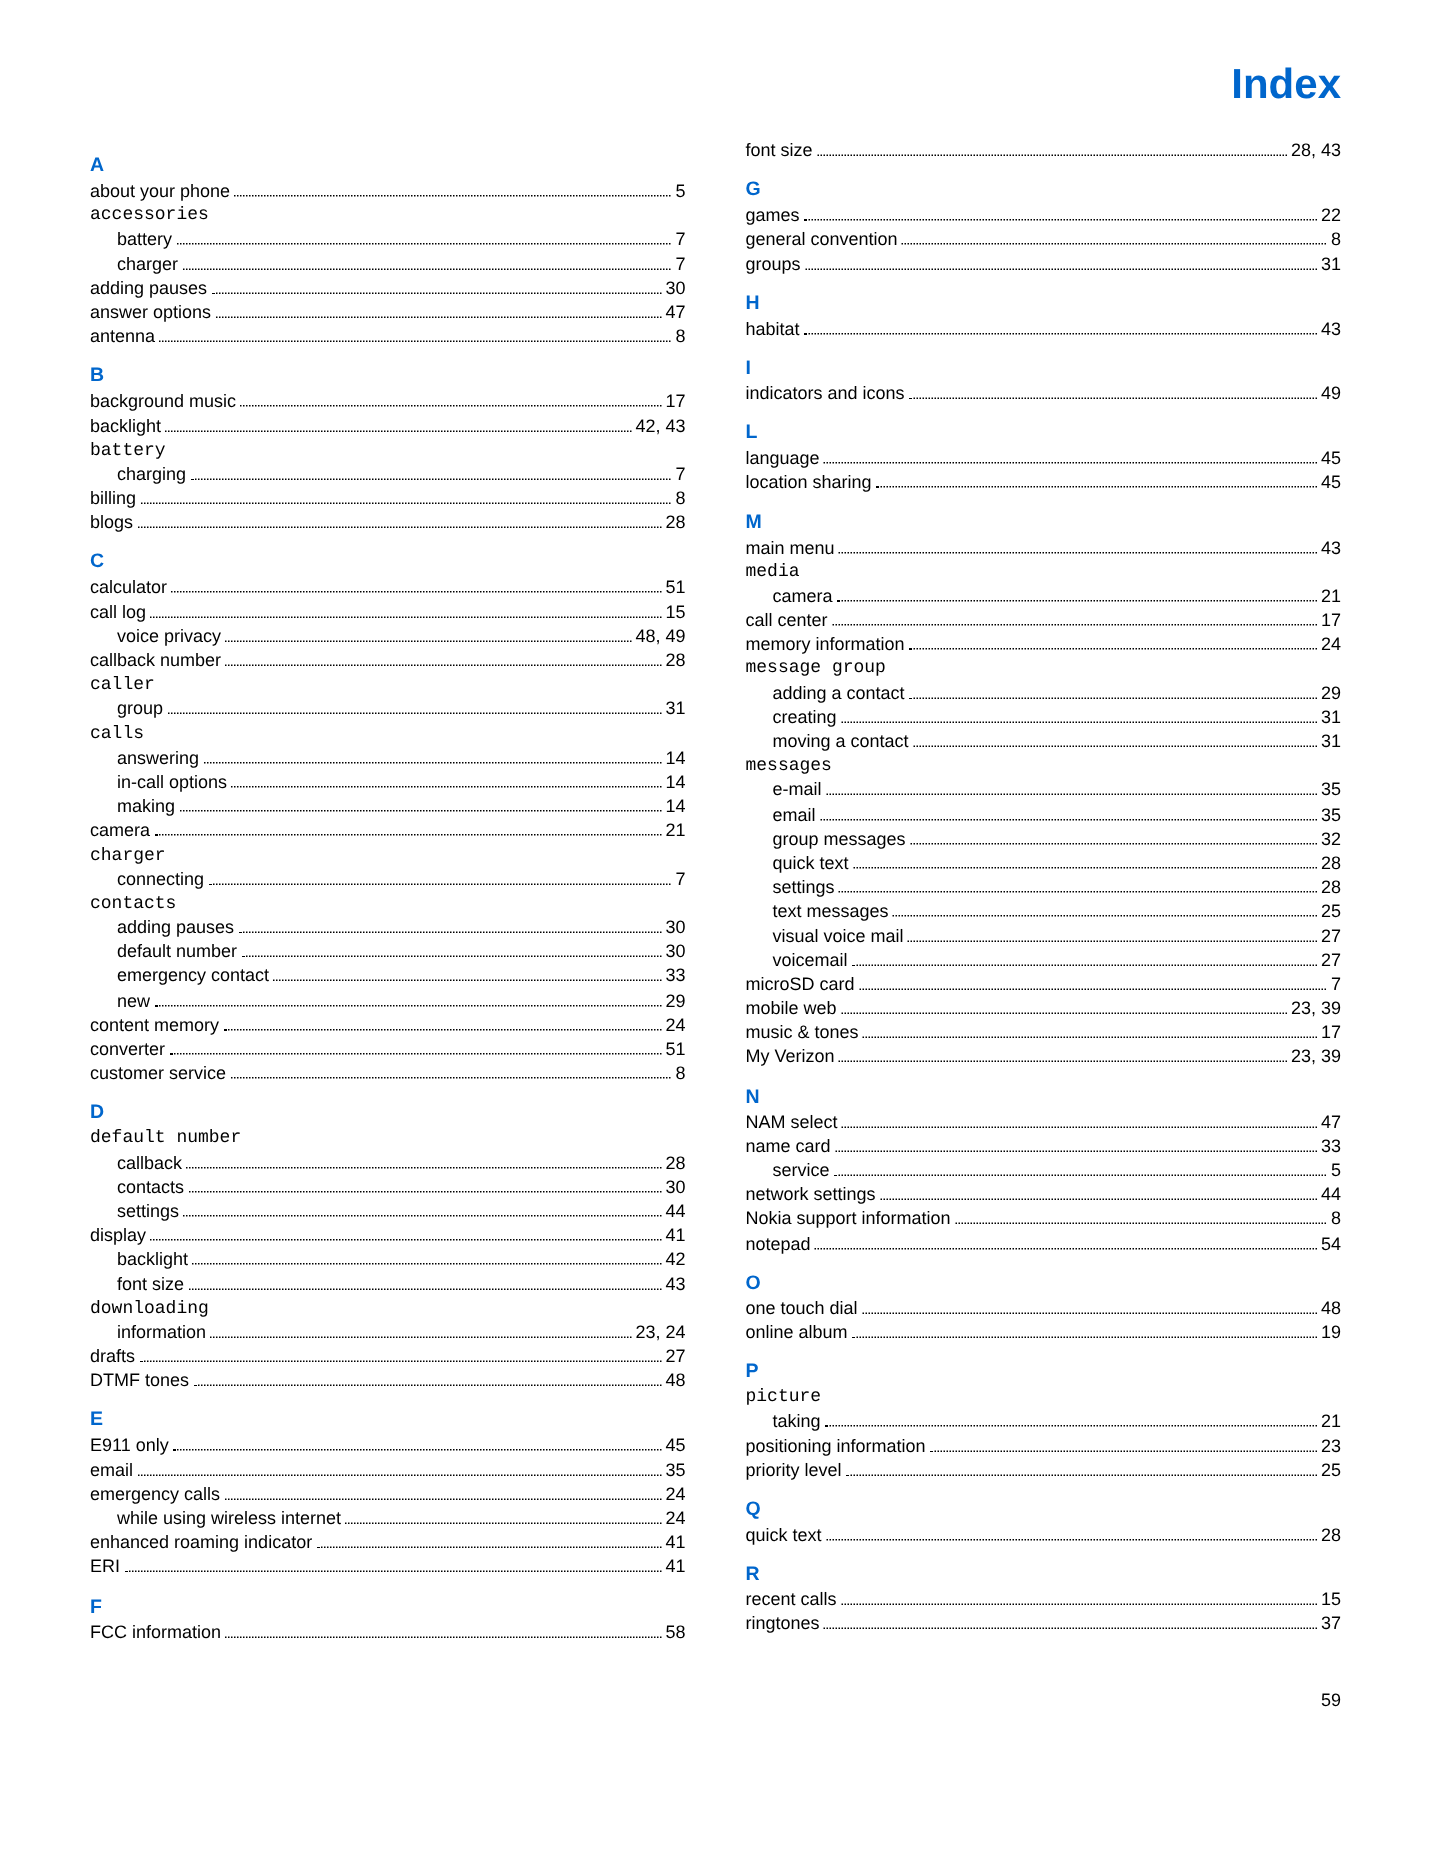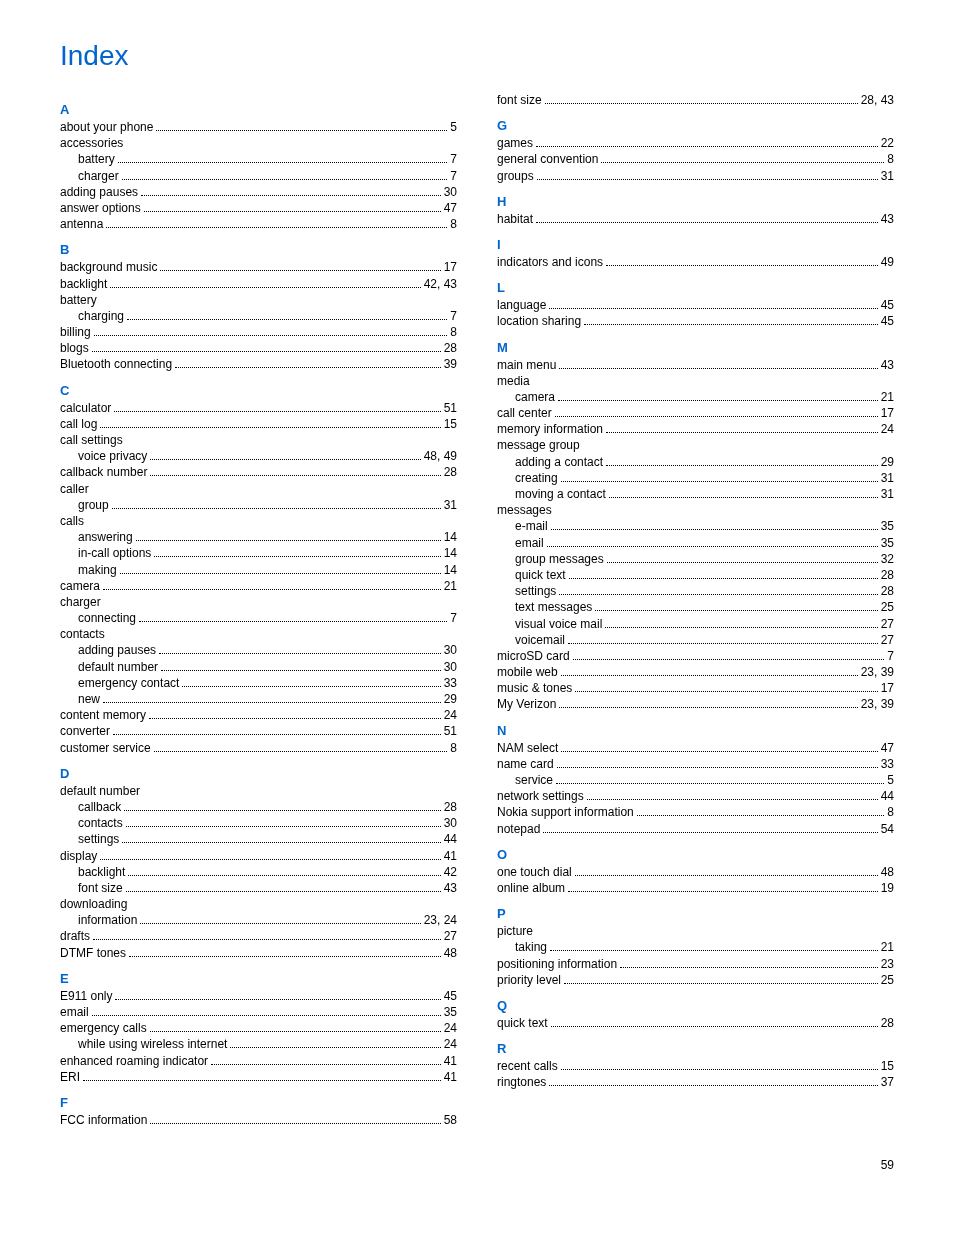--- a/index.html
+++ b/index.html
@@ -8,22 +8,23 @@
     color: #000;
     margin: 0;
     padding: 40px 60px 40px 60px;
     background: #fff;
     width: 954px;
     box-sizing: border-box;
   }
   h1[data-name="index-title"] {
     color: #0066cc;
     font-size: 28px;
-    font-weight: normal;
+    font-weight: bold;
     margin: 0 0 20px 0;
+    text-align: right;
   }
   .columns {
     display: flex;
     gap: 40px;
   }
   .col {
     flex: 1;
     min-width: 0;
   }
   .section-letter {
@@ -33,21 +34,21 @@
     margin: 10px 0 2px 0;
   }
   .entry {
     display: flex;
     align-items: baseline;
     white-space: nowrap;
     margin: 0;
     line-height: 1.35;
   }
   .entry.sub { padding-left: 18px; }
-  .entry.header-only .label { font-weight: normal; }
+  .entry.header-only .label { font-weight: normal; font-family: Liberation Mono, monospace; }
   .label { flex: 0 0 auto; }
   .dots {
     flex: 1 1 auto;
     border-bottom: 1px dotted #000;
     margin: 0 3px 3px 3px;
     min-width: 6px;
   }
   .pages { flex: 0 0 auto; }
   .page-number {
     text-align: right;
@@ -118,38 +119,30 @@
       <div class="entry" data-name="index-entry">
         <span class="label" data-name="index-label">billing</span>
         <span class="dots" data-name="dot-leader"></span>
         <span class="pages" data-name="index-pages">8</span>
       </div>
       <div class="entry" data-name="index-entry">
         <span class="label" data-name="index-label">blogs</span>
         <span class="dots" data-name="dot-leader"></span>
         <span class="pages" data-name="index-pages">28</span>
       </div>
-      <div class="entry" data-name="index-entry">
-        <span class="label" data-name="index-label">Bluetooth connecting</span>
-        <span class="dots" data-name="dot-leader"></span>
-        <span class="pages" data-name="index-pages">39</span>
-      </div>
       <div class="section-letter" data-name="section-letter">C</div>
       <div class="entry" data-name="index-entry">
         <span class="label" data-name="index-label">calculator</span>
         <span class="dots" data-name="dot-leader"></span>
         <span class="pages" data-name="index-pages">51</span>
       </div>
       <div class="entry" data-name="index-entry">
         <span class="label" data-name="index-label">call log</span>
         <span class="dots" data-name="dot-leader"></span>
         <span class="pages" data-name="index-pages">15</span>
-      </div>
-      <div class="entry header-only" data-name="index-header">
-        <span class="label" data-name="index-label">call settings</span>
       </div>
       <div class="entry sub" data-name="index-entry">
         <span class="label" data-name="index-label">voice privacy</span>
         <span class="dots" data-name="dot-leader"></span>
         <span class="pages" data-name="index-pages">48, 49</span>
       </div>
       <div class="entry" data-name="index-entry">
         <span class="label" data-name="index-label">callback number</span>
         <span class="dots" data-name="dot-leader"></span>
         <span class="pages" data-name="index-pages">28</span>

